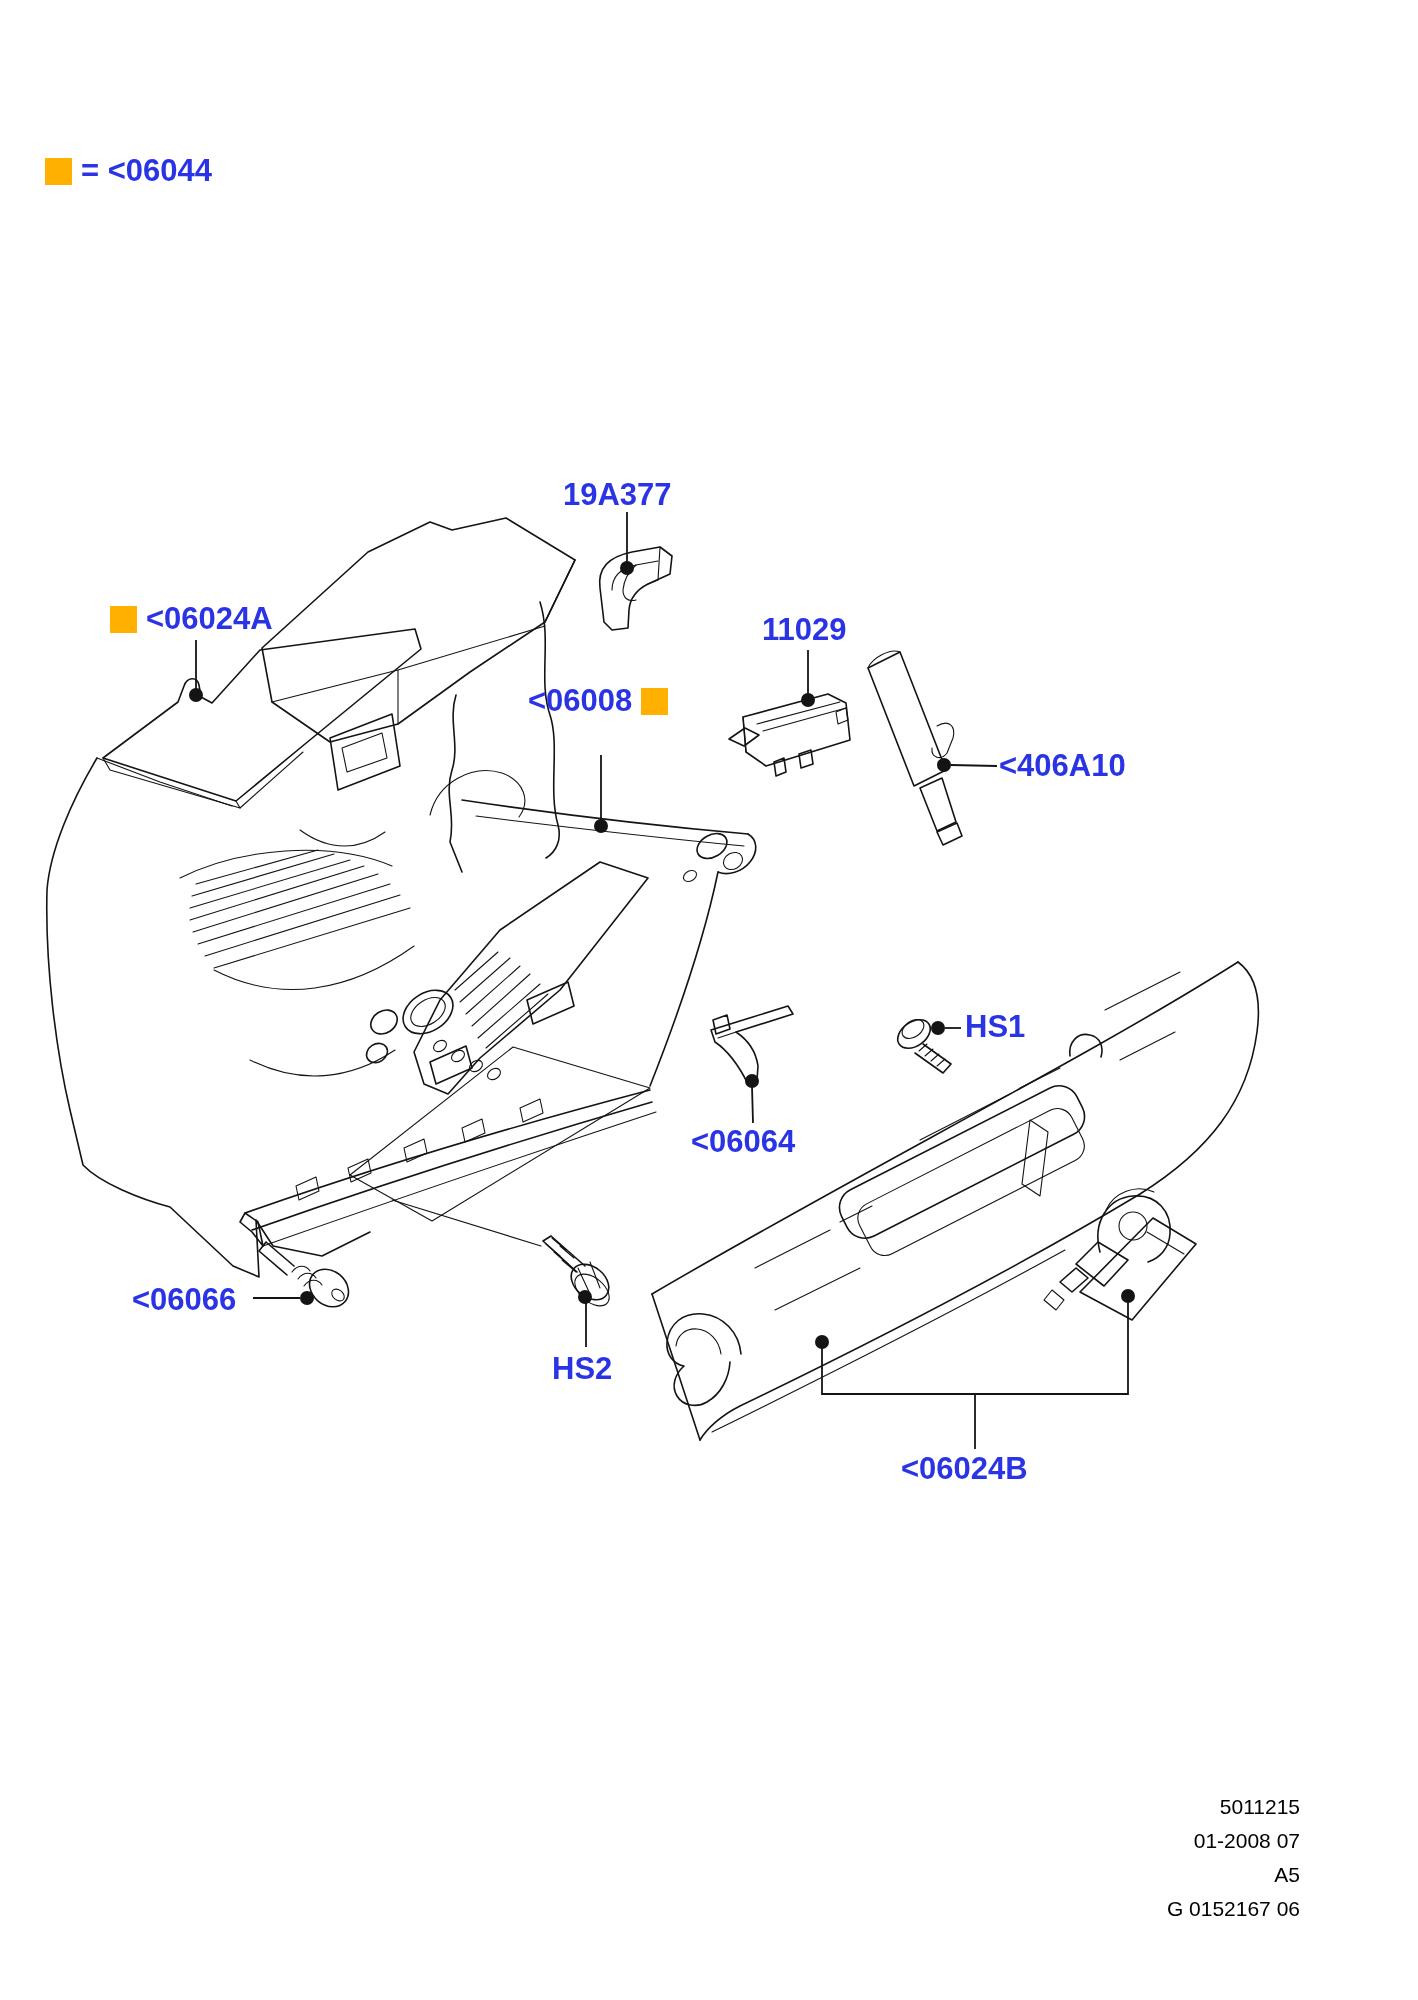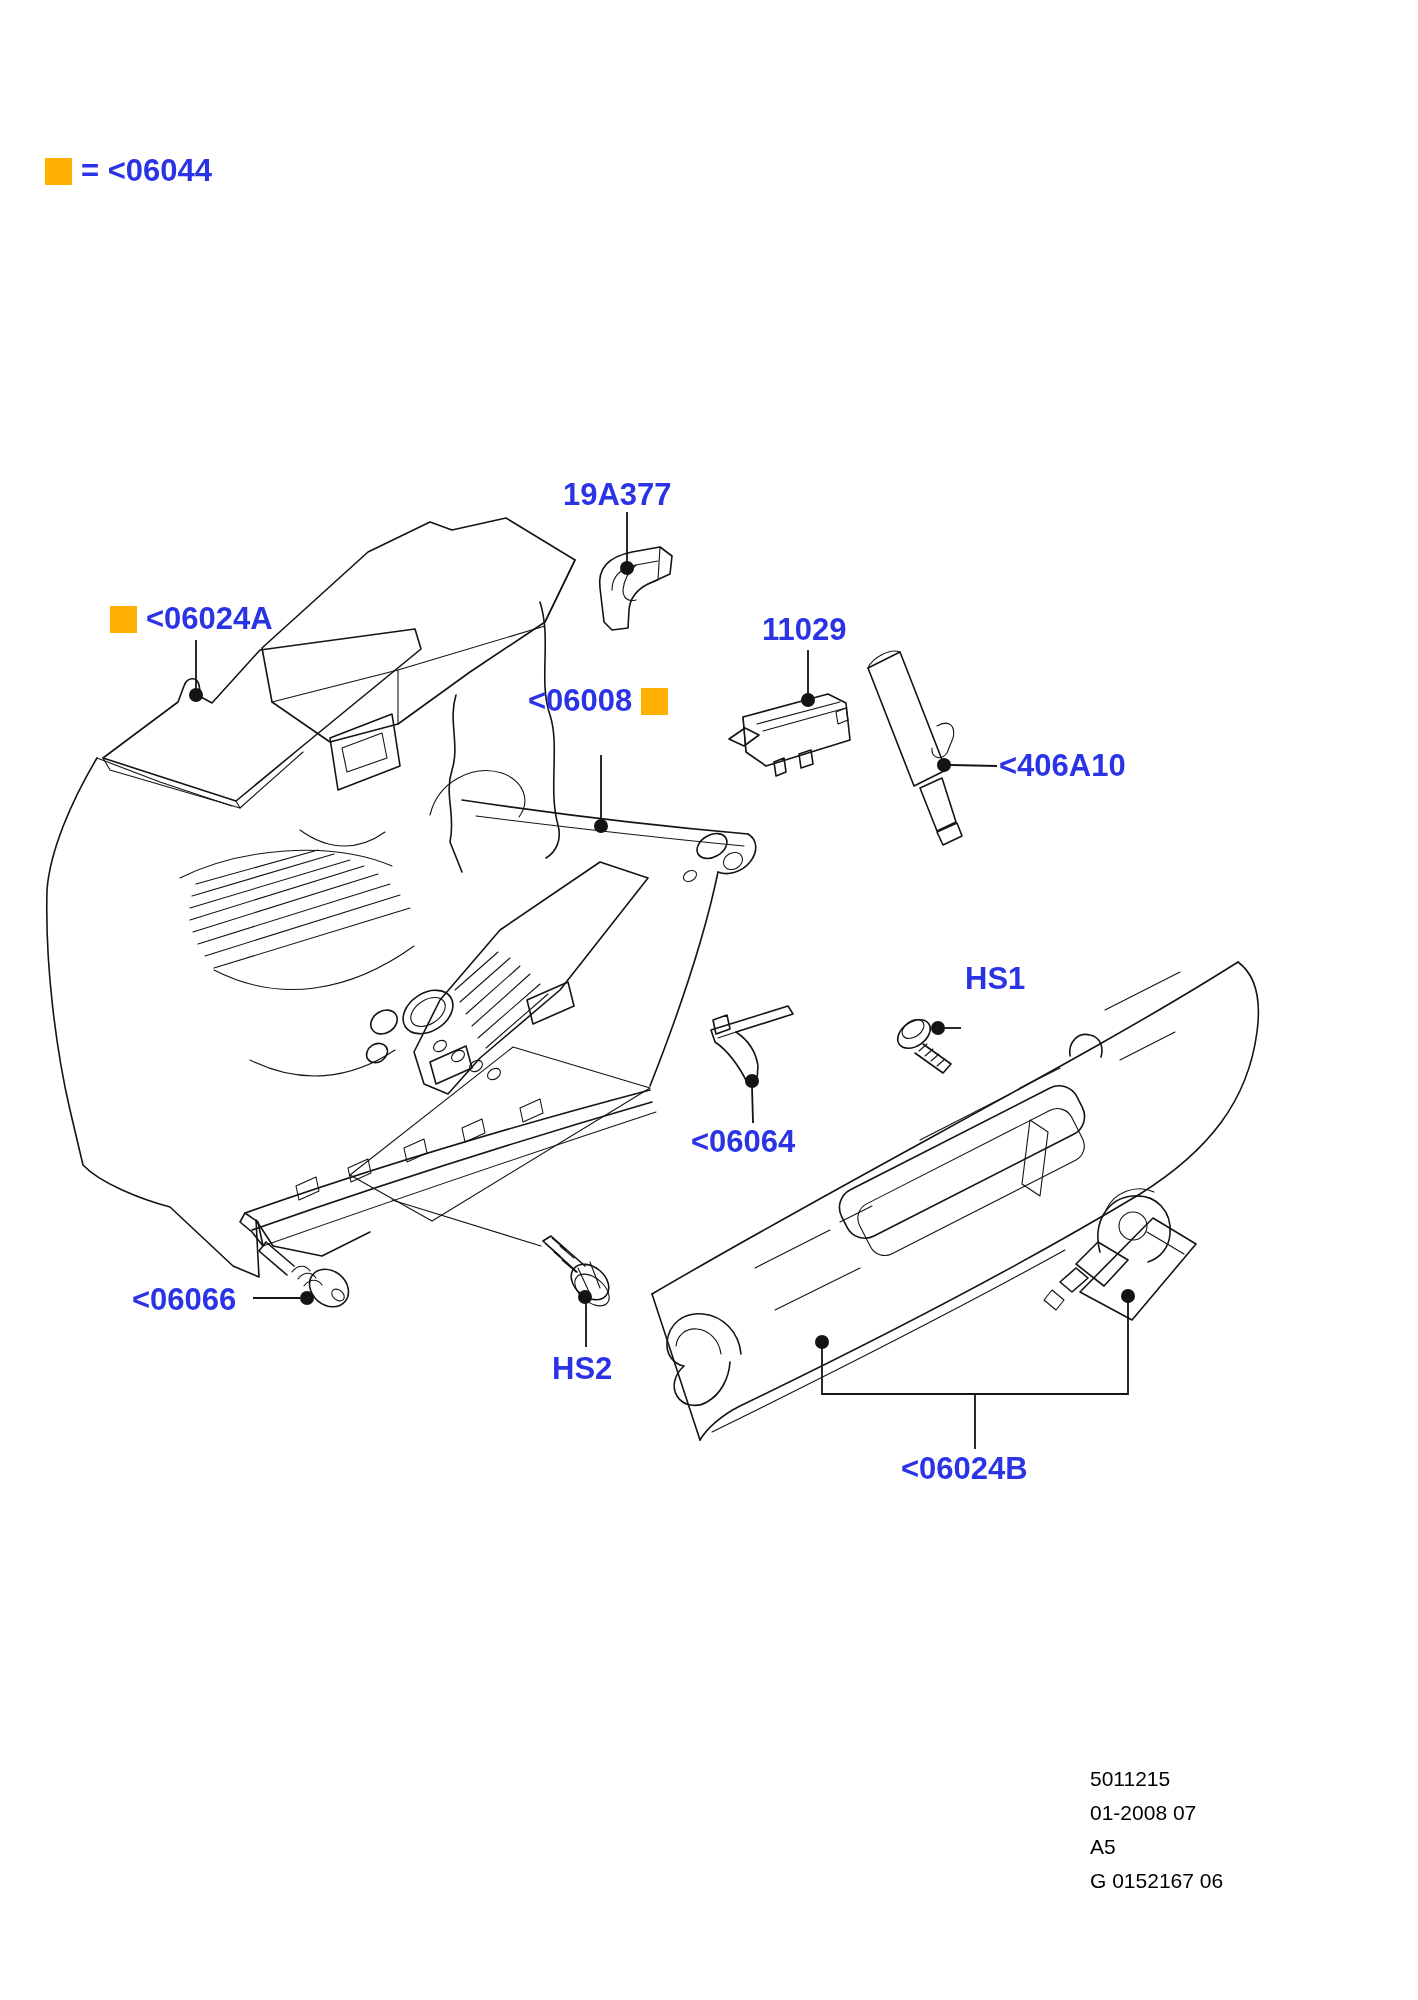--- a/index.html
+++ b/index.html
@@ -3,21 +3,21 @@
 <meta charset="utf-8">
 <style>
   html,body{margin:0;padding:0;background:#fff;}
   .page{position:relative;width:1418px;height:2000px;background:#fff;overflow:hidden;
         font-family:"Liberation Sans",sans-serif;padding-left:45px;}
   .art{position:absolute;left:0;top:0;width:1418px;height:2000px;}
   .callout{position:absolute;display:flex;align-items:center;gap:9px;white-space:nowrap;
            font:bold 31px "Liberation Sans",sans-serif;color:#2B34E4;letter-spacing:0px;}
   .sw{width:27px;height:27px;display:inline-block;background:#FFB000;}
   .meta{position:absolute;font:21px "Liberation Sans",sans-serif;color:#000;white-space:nowrap;}
-  .plate{width:210px;text-align:left;line-height:34px;}
+  .plate{width:210px;text-align:right;line-height:34px;margin-top:28px;}
   svg .ln{fill:none;stroke:#141414;stroke-width:1.6;stroke-linecap:round;stroke-linejoin:round;}
   svg .thin{fill:none;stroke:#141414;stroke-width:1.1;stroke-linecap:round;stroke-linejoin:round;}
   svg .leader{fill:none;stroke:#141414;stroke-width:1.8;}
   svg .dot{fill:#141414;stroke:none;}
 </style>
 </head>
 <body>
 
 <div class="page">
 
@@ -218,21 +218,21 @@
 
   <div class="callout" style="left:528px;top:683px">
     <span>&lt;06008</span>
     <span class="sw" style="background: rgb(255, 176, 0);"></span>
   </div>
 
   <div class="callout" style="left:999px;top:748px">
     <span>&lt;406A10</span>
   </div>
 
-  <div class="callout" style="left:965px;top:961px">
+  <div class="callout" style="left:965px;top:1009px">
     <span>HS1</span>
   </div>
 
   <div class="callout" style="left:691px;top:1124px">
     <span>&lt;06064</span>
   </div>
 
   <div class="callout" style="left:132px;top:1282px">
     <span>&lt;06066</span>
   </div>

